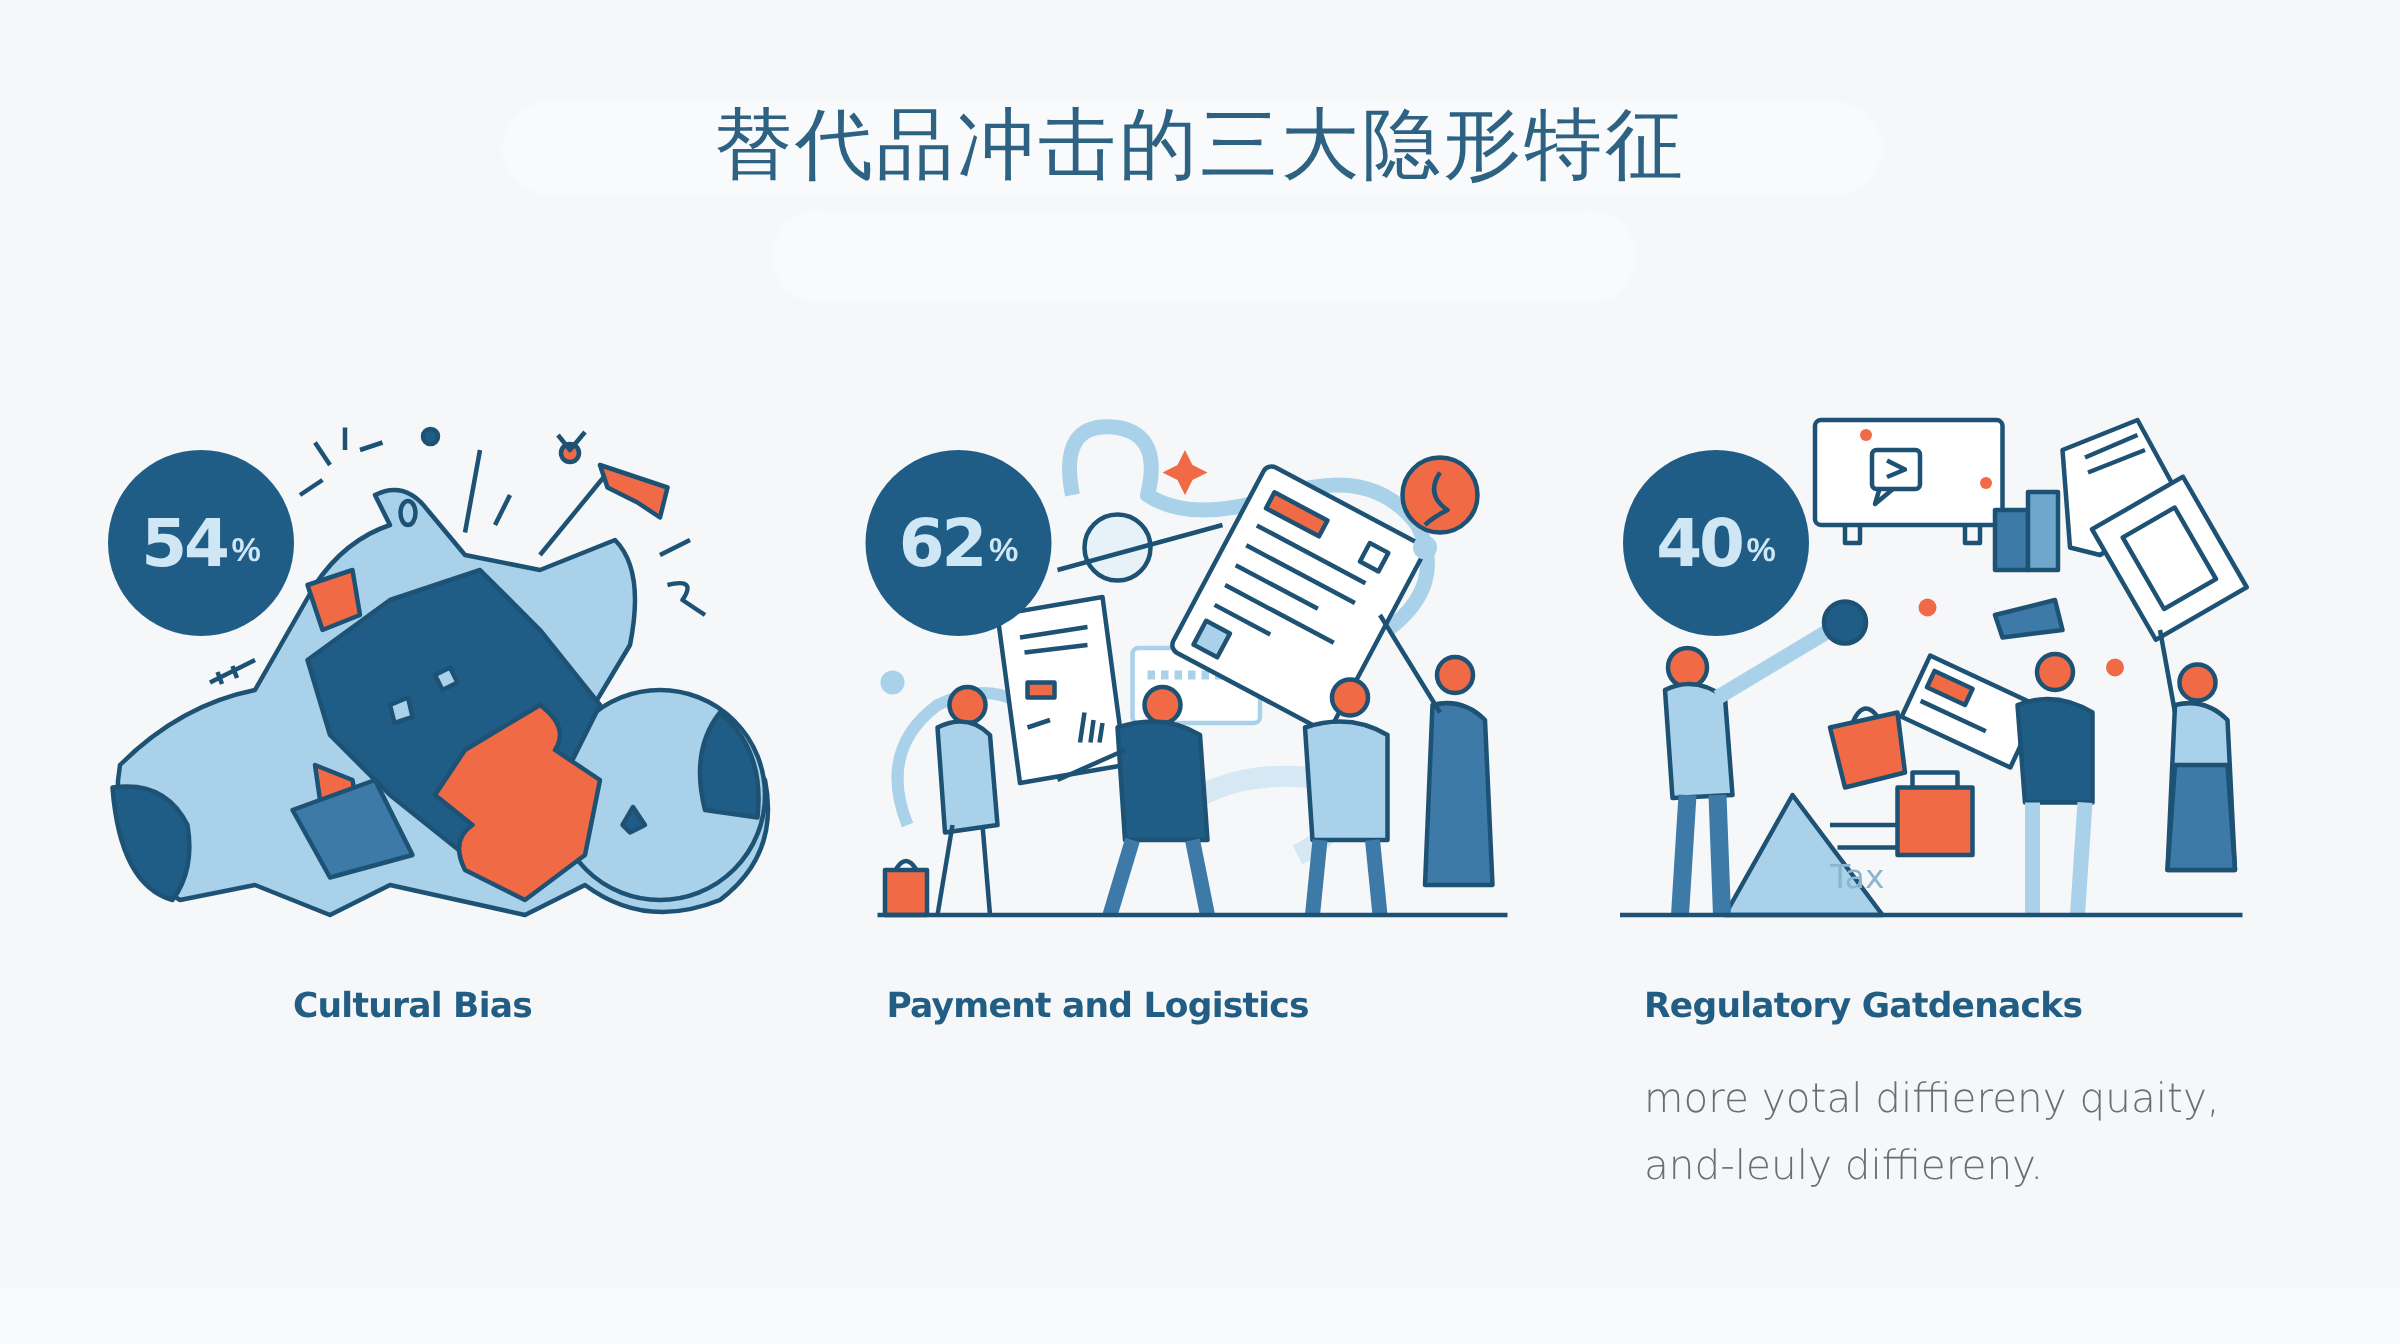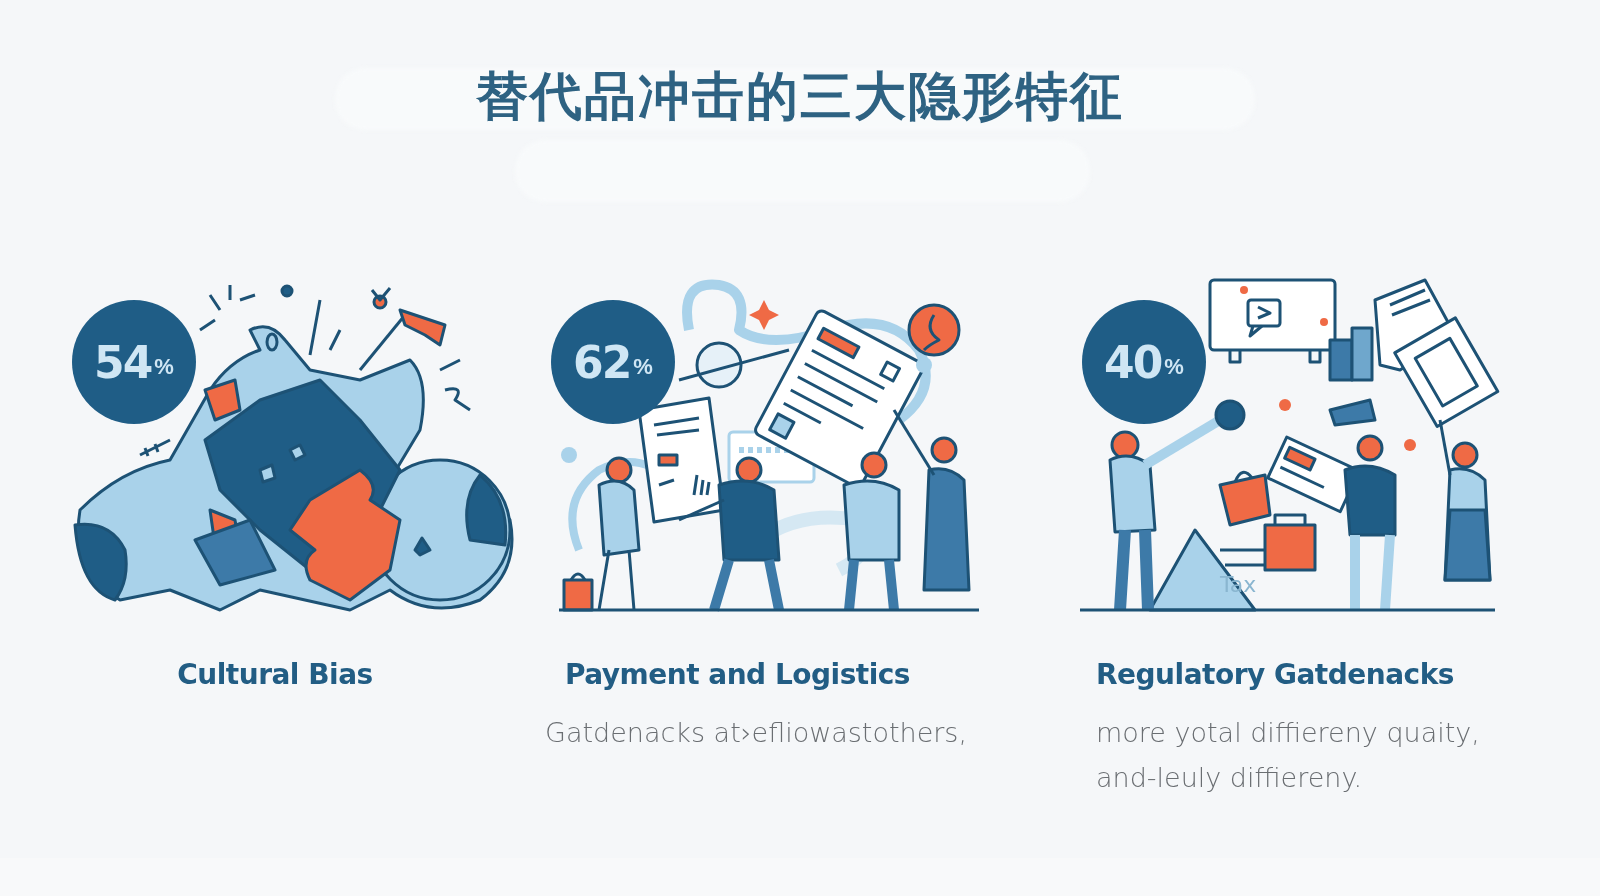--- a/index.html
+++ b/index.html
@@ -9,40 +9,40 @@
       font-family: "Liberation Sans", "DejaVu Sans", sans-serif;
       position: relative;
     }
     .page { position: absolute; inset: 0; background: #f5f7f9; }
     .ghost-band {
       position: absolute; background: #f8fafb; border-radius: 30px;
       filter: blur(2px);
     }
     .title {
       position: absolute; top: 62px; left: 0; width: 1600px;
-      text-align: center; font-size: 52px; font-weight: 700;
+      text-align: center; font-size: 52px; font-weight: 400;
       color: #2e6282; letter-spacing: 2px;
       font-family: "DejaVu Sans", sans-serif;
     }
     .card { position: absolute; top: 270px; width: 470px; height: 560px; }
     .card.c1 { left: 60px; }
-    .card.c2 { left: 539px; }
+    .card.c2 { left: 565px; }
     .card.c3 { left: 1070px; }
     .illus { position: absolute; left: 0; top: 0; width: 470px; height: 360px; }
     .stat-badge {
       position: absolute; width: 124px; height: 124px; border-radius: 50%;
       background: #1f5d86; top: 30px; left: 12px;
       display: flex; align-items: center; justify-content: center;
       color: #cfe6f4; z-index: 3;
     }
     .stat-num { font-size: 44px; font-weight: 700; letter-spacing: -2px; font-family: "DejaVu Sans", sans-serif; }
     .stat-pct { font-size: 22px; font-weight: 700; margin-left: 3px; margin-top: 10px; }
     .card-heading {
       position: absolute; top: 388px; left: 0; width: 100%;
-      font-size: 28px; font-weight: 700; color: #225d84;
+      font-size: 23px; font-weight: 700; color: #225d84;
       font-family: "DejaVu Sans", sans-serif; letter-spacing: -0.5px;
     }
     .c1 .card-heading { text-align: center; padding-right: 40px; }
     .c2 .card-heading { padding-left: 26px; }
     .c3 .card-heading { padding-left: 26px; }
     .card-desc {
       position: absolute; top: 440px; left: 0; width: 100%;
       font-size: 27px; line-height: 45px; color: #6a6e72;
       font-family: "DejaVu Sans", sans-serif; font-weight: 300;
     }
@@ -162,21 +162,20 @@
         <circle cx="30" cy="185" r="8" fill="#a9d2ea" stroke="none"></circle>
         <circle cx="385" cy="95" r="8" fill="#a9d2ea" stroke="none"></circle>
       </g>
     </svg>
     <div class="stat-badge">
       <span class="stat-num">62</span>
       <span class="stat-pct">%</span>
     </div>
     <h2 class="card-heading">Payment and Logistics</h2>
     <p class="card-desc">
-      <span>Gatdenacks at›efliowastothers,</span>
     </p>
   </div>
 
   <div class="card c3">
     <svg class="illus" viewBox="0 0 470 360">
       <g stroke="#1d5275" stroke-width="3" stroke-linejoin="round" fill="none">
 
         <rect x="140" y="10" width="125" height="70" rx="4" fill="#fff"></rect>
         <rect x="178" y="30" width="32" height="26" rx="3" fill="#fff"></rect>
         <path d="M183 56 L180 66 L192 56"></path>

